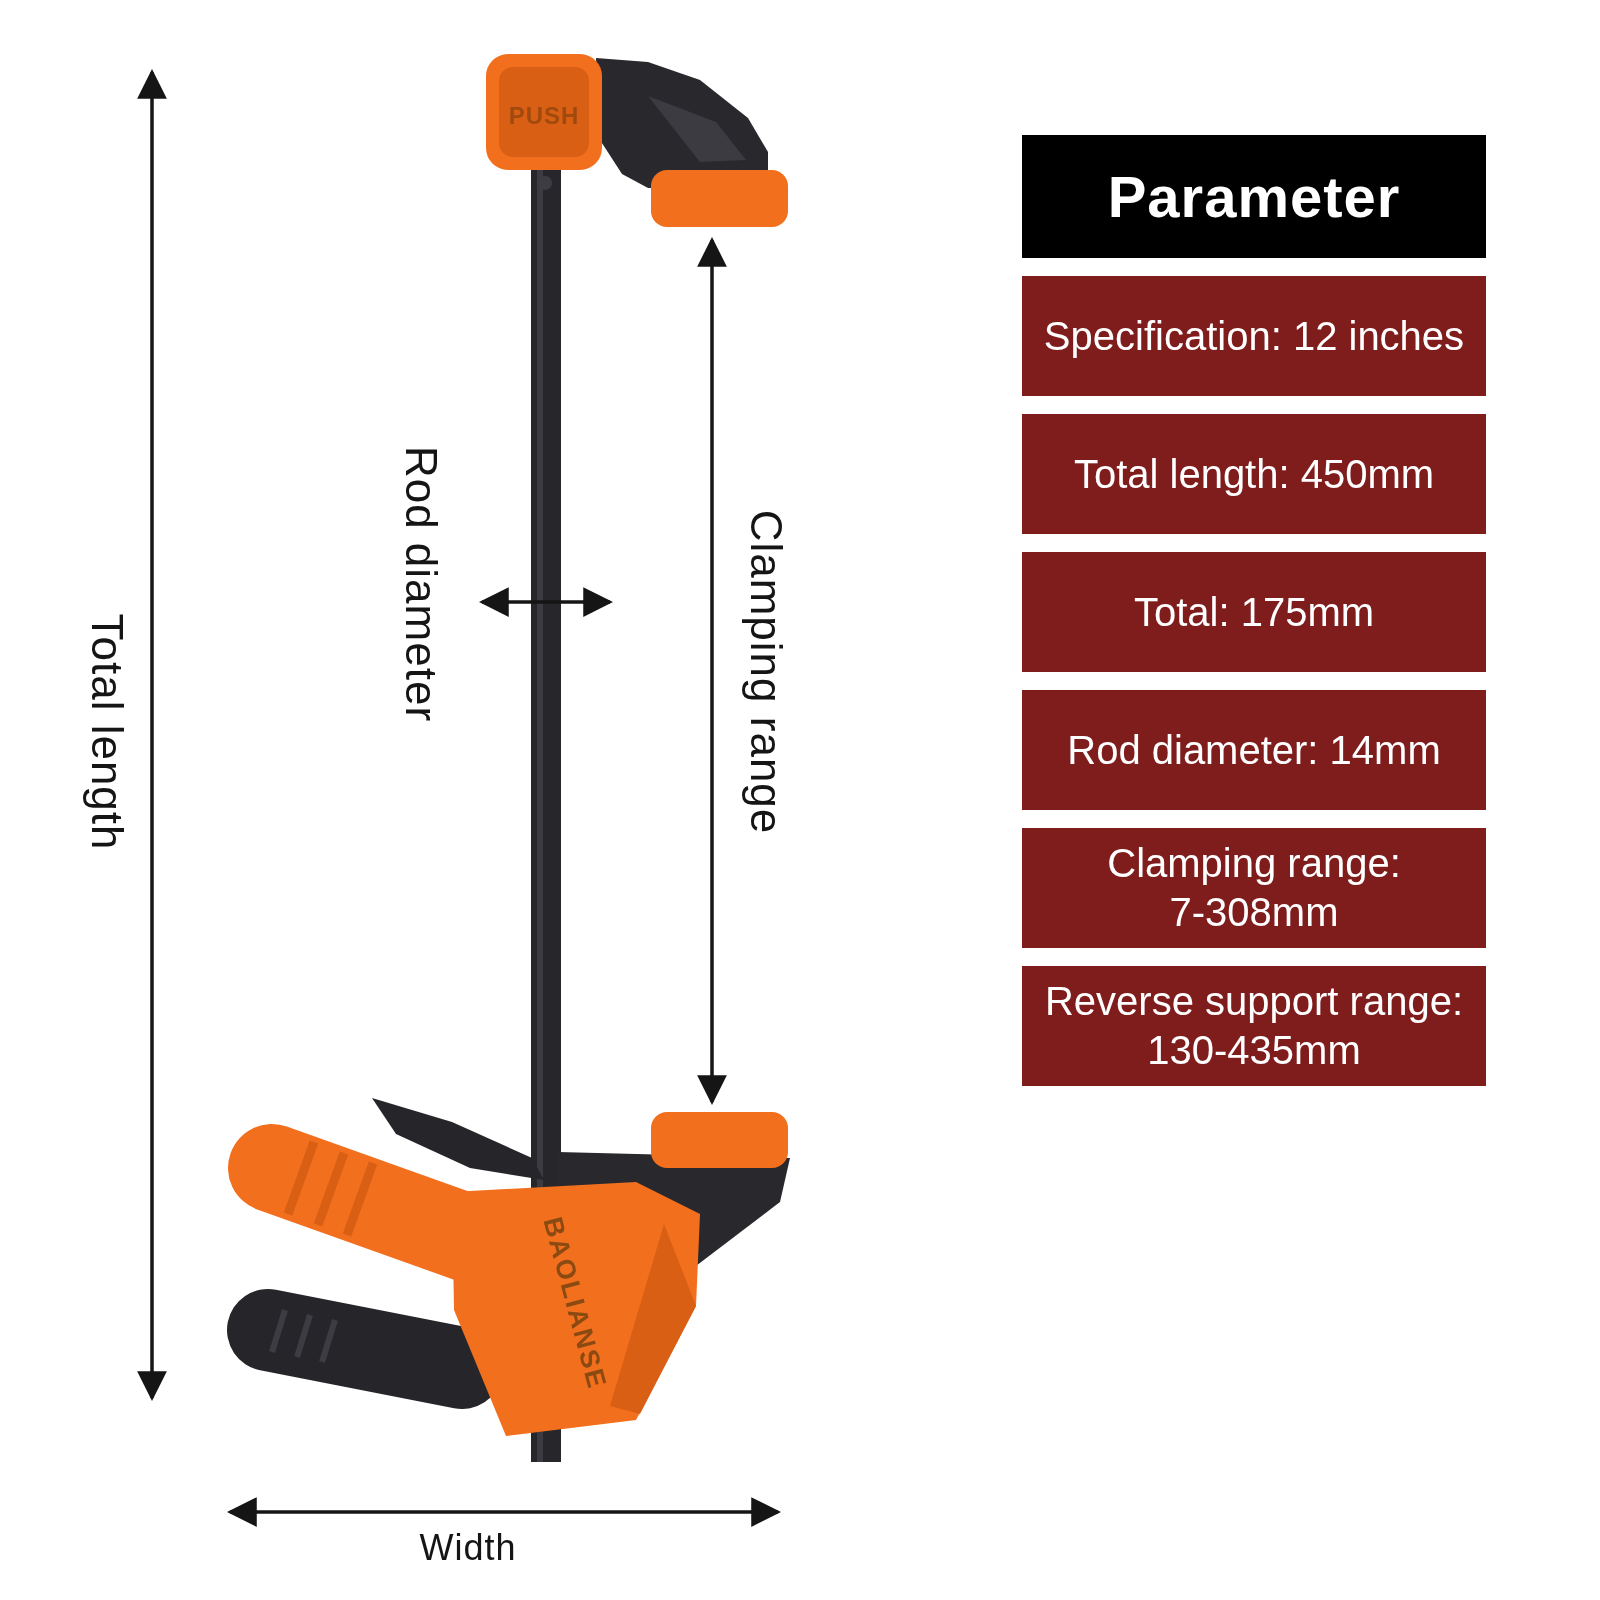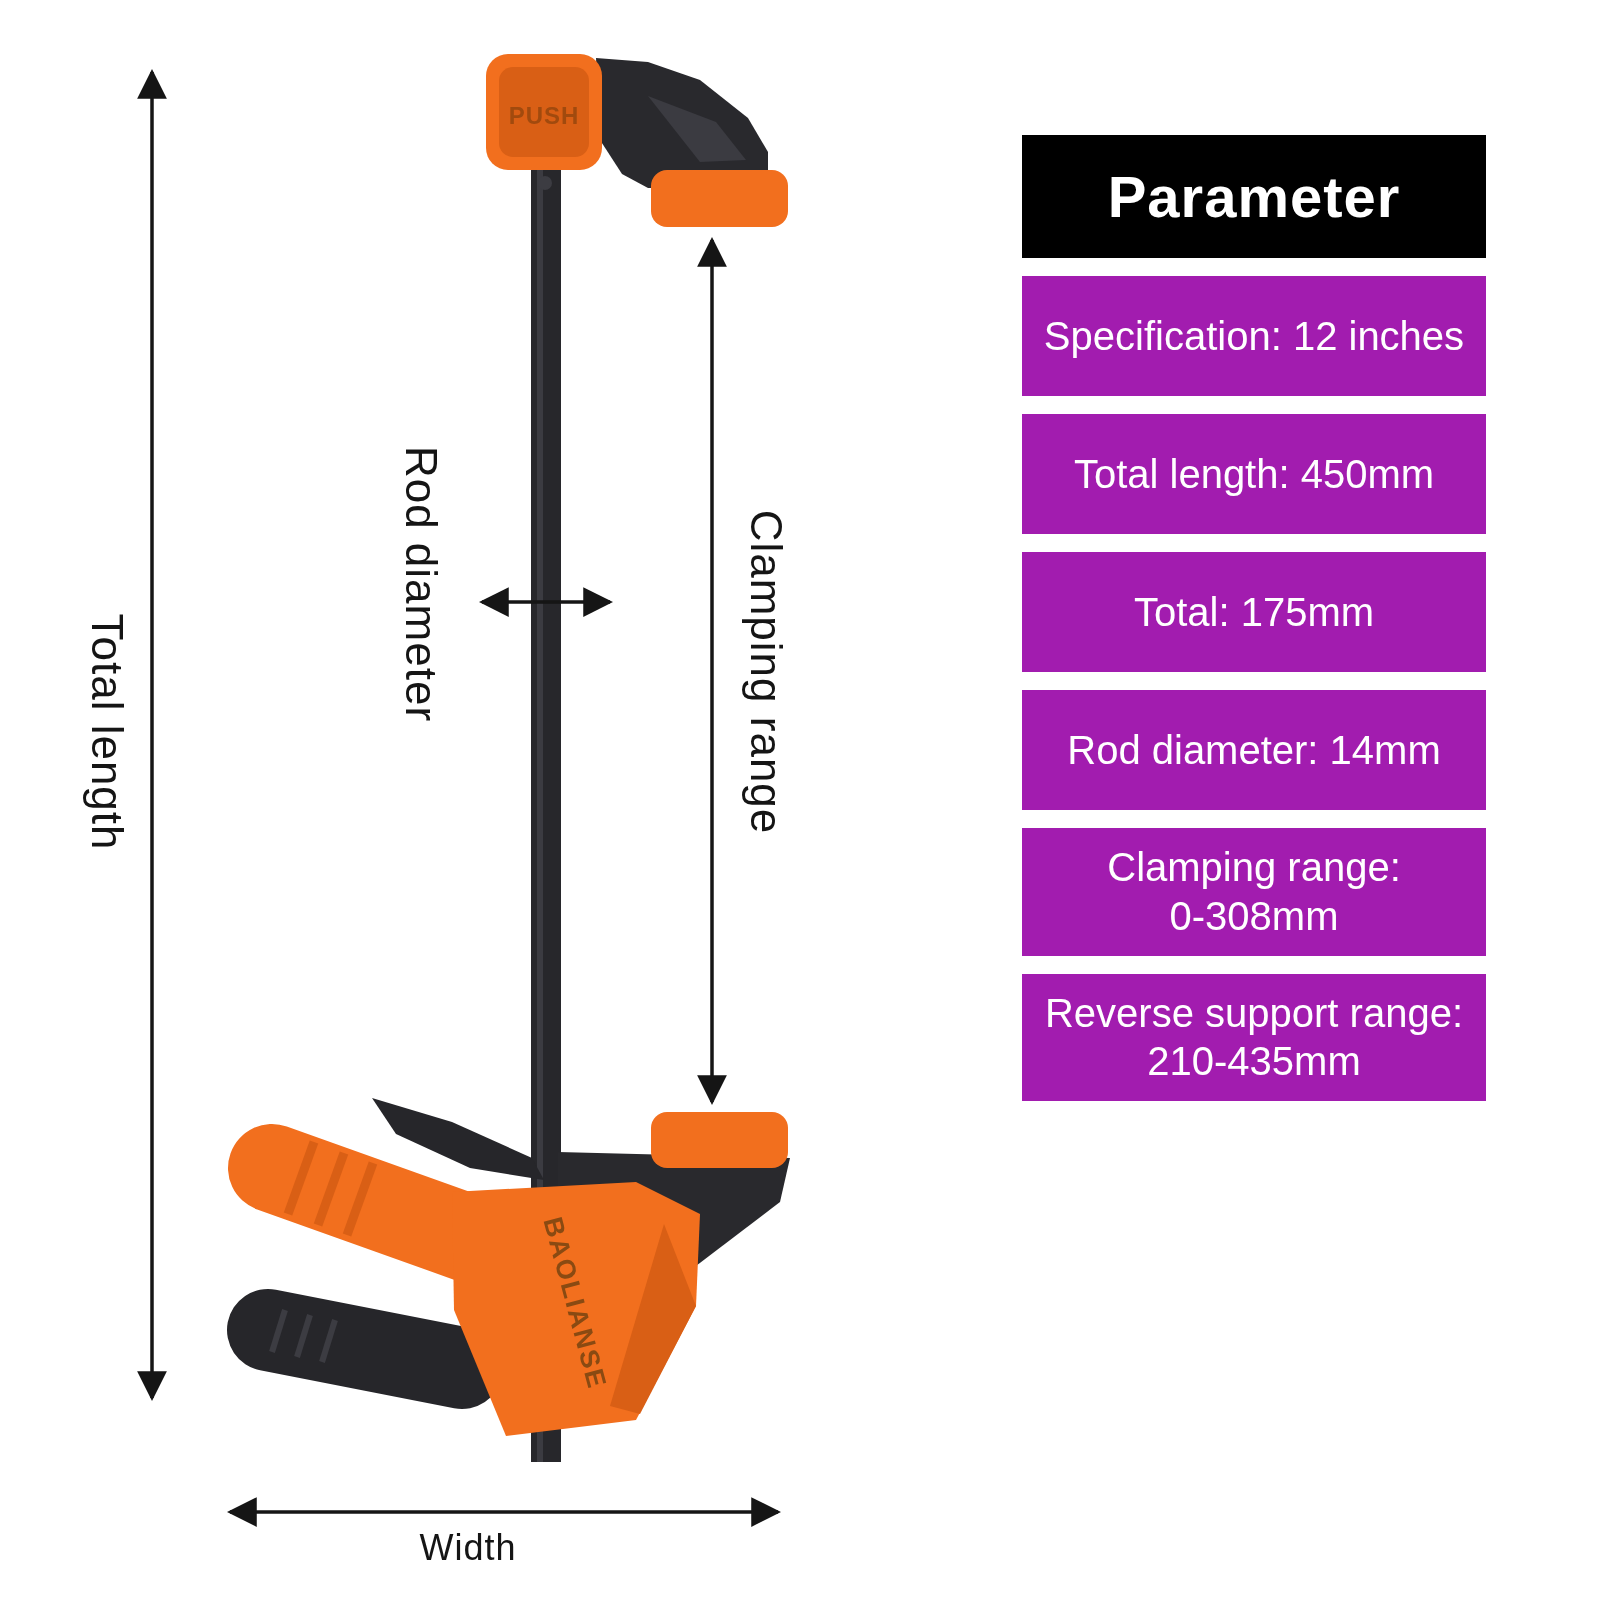--- a/index.html
+++ b/index.html
@@ -16,23 +16,23 @@
   .panel{
     position:absolute;left:1022px;top:135px;width:464px;
     display:flex;flex-direction:column;gap:18px;
   }
   .panel-title{
     background:#000000;color:#ffffff;height:123px;
     display:flex;align-items:center;justify-content:center;
     font-size:58px;font-weight:bold;letter-spacing:1px;
   }
   .panel-row{
-    background:#a21caf;color:#ffffff;min-height:120px;
+    background:#7f1d1d;color:#ffffff;min-height:120px;
     display:flex;flex-direction:column;align-items:center;justify-content:center;
-    font-size:40px;line-height:1.22;text-align:center;padding:15px 8px;box-sizing:border-box;
+    font-size:40px;line-height:1.22;text-align:center;padding:3px 8px;box-sizing:border-box;
   }
   .panel-row span:empty{display:none;}
 </style>
 </head>
 <body>
 
 <div class="canvas">
 
   <svg width="1600" height="1600" viewBox="0 0 1600 1600">
     <defs>
@@ -101,21 +101,21 @@
     <div class="panel-row">
       <span>Total: 175mm</span>
 
     </div>
     <div class="panel-row">
       <span>Rod diameter: 14mm</span>
 
     </div>
     <div class="panel-row">
       <span>Clamping range:</span>
-      <span>0-308mm</span>
+      <span>7-308mm</span>
     </div>
     <div class="panel-row">
       <span>Reverse support range:</span>
-      <span>210-435mm</span>
+      <span>130-435mm</span>
     </div>
   </div>
 
 </div>
 
 </body></html>

